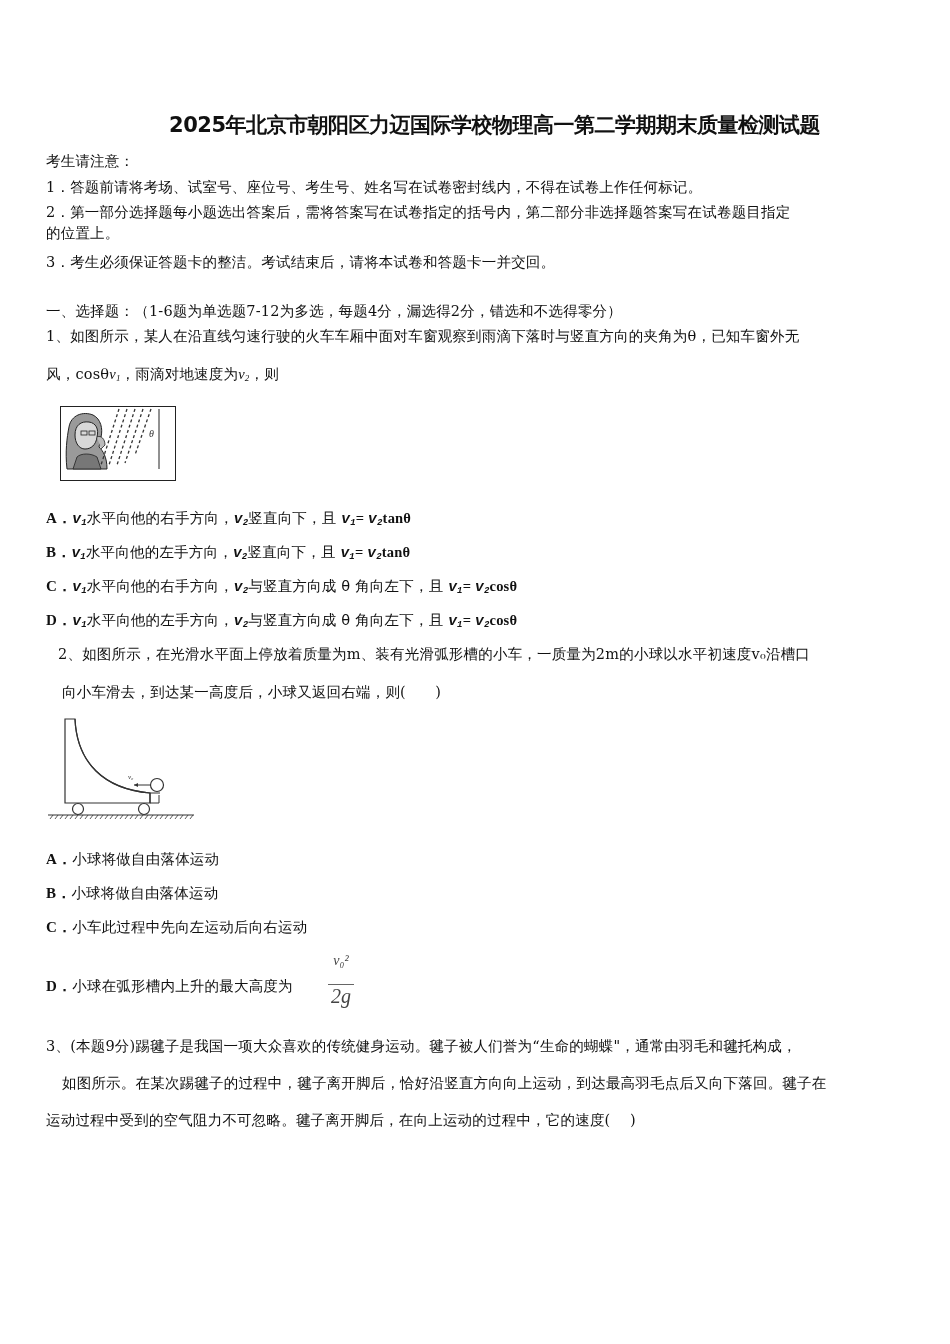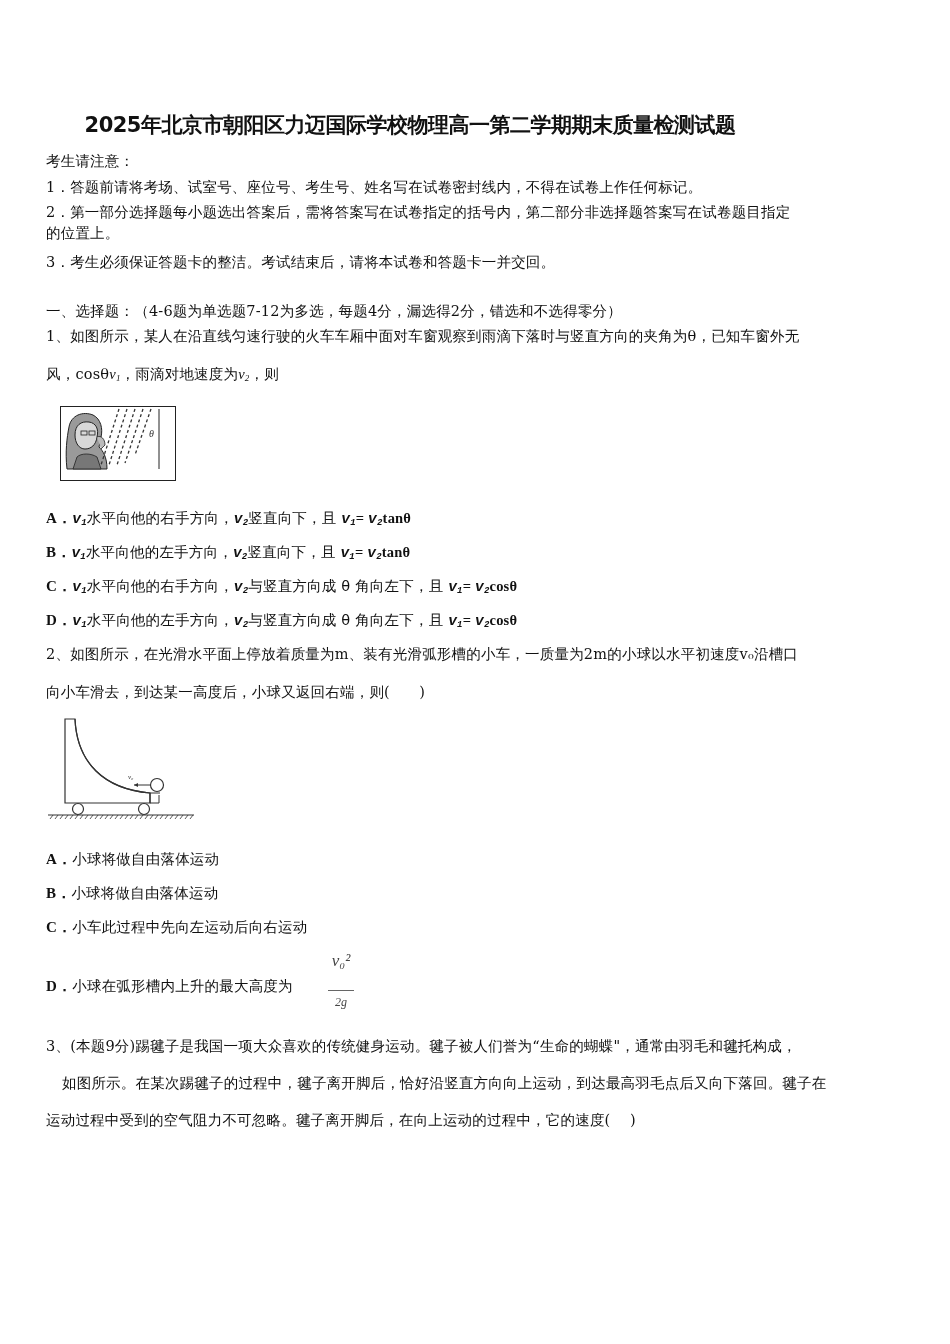--- a/index.html
+++ b/index.html
@@ -3,21 +3,21 @@
 <meta charset="utf-8">
 <style>
   html, body { margin: 0; padding: 0; background: #ffffff; }
   body {
     width: 950px; height: 1344px; position: relative; overflow: hidden;
     font-family: "DejaVu Serif", "Liberation Serif", serif;
     color: #111;
   }
   .title {
     position: absolute; left: 0; width: 820px; top: 111px;
-    text-align: center; font-family: "DejaVu Sans", "Liberation Sans", sans-serif;
+    text-align: right; font-family: "DejaVu Sans", "Liberation Sans", sans-serif;
     font-weight: bold; font-size: 21px; letter-spacing: -0.5px;
   }
   .line {
     position: absolute; left: 46px; font-size: 14.5px; white-space: nowrap;
     letter-spacing: 0.2px;
   }
   .opt { font-family: "DejaVu Sans", "Liberation Sans", sans-serif; font-size: 14.5px; }
   .opt b.letter { font-family: "Liberation Serif", serif; font-weight: bold; font-size: 15px; }
   .it { font-style: italic; font-family: Liberation Mono, monospace; font-weight: bold; }
   .itn { font-style: italic; font-family: "Liberation Serif", serif; }
@@ -25,37 +25,37 @@
   .bold { font-weight: bold; font-family: "Liberation Serif", serif; }
   .fig1 {
     position: absolute; left: 60px; top: 406px; width: 116px; height: 75px;
     border: 1.5px solid #222; box-sizing: border-box; background: #fff;
   }
   .fig2 { position: absolute; left: 44px; top: 713px; width: 160px; height: 108px; }
   .frac {
     position: absolute; left: 328px; top: 950px; width: 26px; text-align: center;
     font-family: "Liberation Serif", serif; font-style: italic; color: #444;
   }
-  .frac .num { font-size: 17px; border-bottom: 1px solid #666; padding-bottom: 18px; line-height: 22px; }
-  .frac .den { font-size: 12px; line-height: 22px; }
+  .frac .num { font-size: 14px; border-bottom: 1px solid #666; padding-bottom: 12px; line-height: 22px; }
+  .frac .den { font-size: 20px; line-height: 22px; }
 </style>
 </head>
 <body>
 
 <div>
 
   <div class="title">2025年北京市朝阳区力迈国际学校物理高一第二学期期末质量检测试题</div>
 
   <div class="line" style="top:152px;">考生请注意：</div>
   <div class="line" style="top:178px;">1．答题前请将考场、试室号、座位号、考生号、姓名写在试卷密封线内，不得在试卷上作任何标记。</div>
   <div class="line" style="top:203px;">2．第一部分选择题每小题选出答案后，需将答案写在试卷指定的括号内，第二部分非选择题答案写在试卷题目指定</div>
   <div class="line" style="top:224px;">的位置上。</div>
   <div class="line" style="top:253px;">3．考生必须保证答题卡的整洁。考试结束后，请将本试卷和答题卡一并交回。</div>
 
-  <div class="line" style="top:302px;">一、选择题：（4-6题为单选题7-12为多选，每题4分，漏选得2分，错选和不选得零分）</div>
+  <div class="line" style="top:302px;">一、选择题：（1-6题为单选题7-12为多选，每题4分，漏选得2分，错选和不选得零分）</div>
 
   <div class="line" style="top:327px;">1、如图所示，某人在沿直线匀速行驶的火车车厢中面对车窗观察到雨滴下落时与竖直方向的夹角为θ，已知车窗外无</div>
   <div class="line" style="top:365px;">
     <span>风，cosθ</span><span class="itn"><span>v</span><sub>1</sub></span><span>，雨滴对地速度为</span><span class="itn"><span>v</span><sub>2</sub></span><span>，则</span>
   </div>
 
   <div class="fig1">
     <svg width="113" height="72" viewBox="0 0 113 72">
 
       <path d="M6 62 C4 45 6 30 8 20 C10 8 22 4 32 8 C40 12 42 22 40 30 L38 40 C42 44 46 50 46 62 Z" fill="#9a9a9a" stroke="#222" stroke-width="1"></path>
@@ -84,22 +84,22 @@
   <div class="line opt" style="top:543px;">
     <b class="letter">B．</b><span class="it"><span>v</span><sub>1</sub></span><span>水平向他的左手方向，</span><span class="it"><span>v</span><sub>2</sub></span><span>竖直向下，且 </span><span class="it"><span>v</span><sub>1</sub></span><span class="bold">= </span><span class="it"><span>v</span><sub>2</sub></span><span class="bold">tanθ</span>
   </div>
   <div class="line opt" style="top:577px;">
     <b class="letter">C．</b><span class="it"><span>v</span><sub>1</sub></span><span>水平向他的右手方向，</span><span class="it"><span>v</span><sub>2</sub></span><span>与竖直方向成 θ 角向左下，且 </span><span class="it"><span>v</span><sub>1</sub></span><span class="bold">= </span><span class="it"><span>v</span><sub>2</sub></span><span class="bold">cosθ</span>
   </div>
   <div class="line opt" style="top:611px;">
     <b class="letter">D．</b><span class="it"><span>v</span><sub>1</sub></span><span>水平向他的左手方向，</span><span class="it"><span>v</span><sub>2</sub></span><span>与竖直方向成 θ 角向左下，且 </span><span class="it"><span>v</span><sub>1</sub></span><span class="bold">= </span><span class="it"><span>v</span><sub>2</sub></span><span class="bold">cosθ</span>
   </div>
 
-  <div class="line" style="top:645px;">2、如图所示，在光滑水平面上停放着质量为m、装有光滑弧形槽的小车，一质量为2m的小球以水平初速度v₀沿槽口</div>
-  <div class="line" style="top:683px;">向小车滑去，到达某一高度后，小球又返回右端，则(　　)</div>
+  <div class="line" style="top:645px;margin-left:12px;">2、如图所示，在光滑水平面上停放着质量为m、装有光滑弧形槽的小车，一质量为2m的小球以水平初速度v₀沿槽口</div>
+  <div class="line" style="top:683px;margin-left:16px;">向小车滑去，到达某一高度后，小球又返回右端，则(　　)</div>
 
   <div class="fig2">
     <svg width="160" height="108" viewBox="0 0 160 108">
       <path d="M21 6 L31 6 C33 50 60 76 106 80 L106 90 L21 90 Z" fill="#fff" stroke="#333" stroke-width="1.2"></path>
       <path d="M31 6 C33 50 60 76 106 80" fill="none" stroke="#333" stroke-width="1.2"></path>
       <line x1="106" y1="80" x2="116" y2="80" stroke="#333" stroke-width="1"></line>
       <line x1="106" y1="80" x2="106" y2="90" stroke="#333" stroke-width="1.2"></line>
       <line x1="106" y1="90" x2="115" y2="90" stroke="#333" stroke-width="1"></line>
       <line x1="115" y1="90" x2="115" y2="82" stroke="#333" stroke-width="1"></line>
       <circle cx="113" cy="72" r="6.5" fill="#fff" stroke="#333" stroke-width="1.2"></circle>

